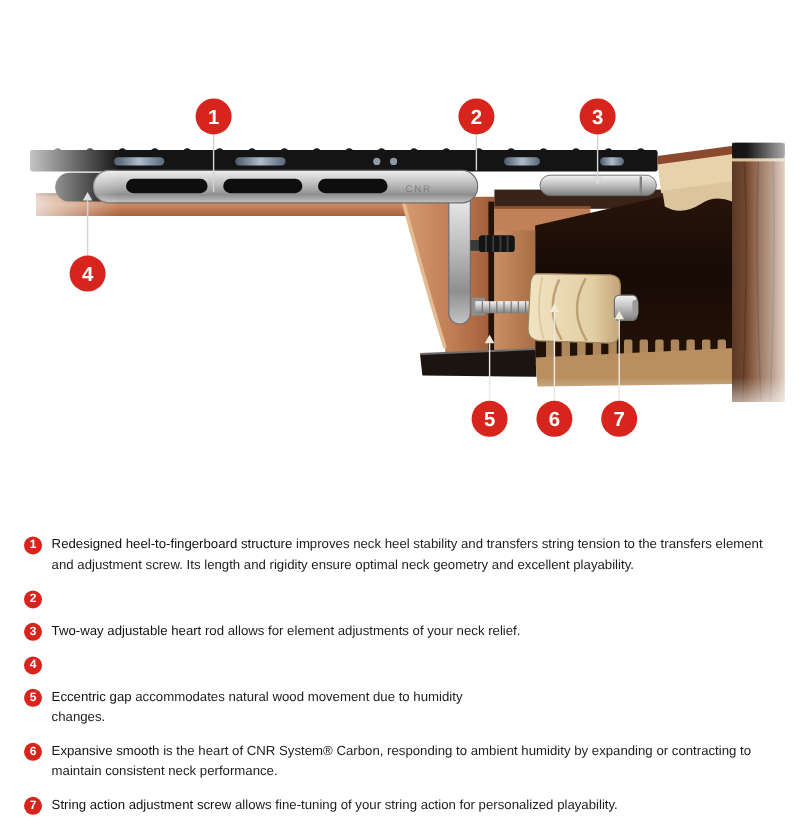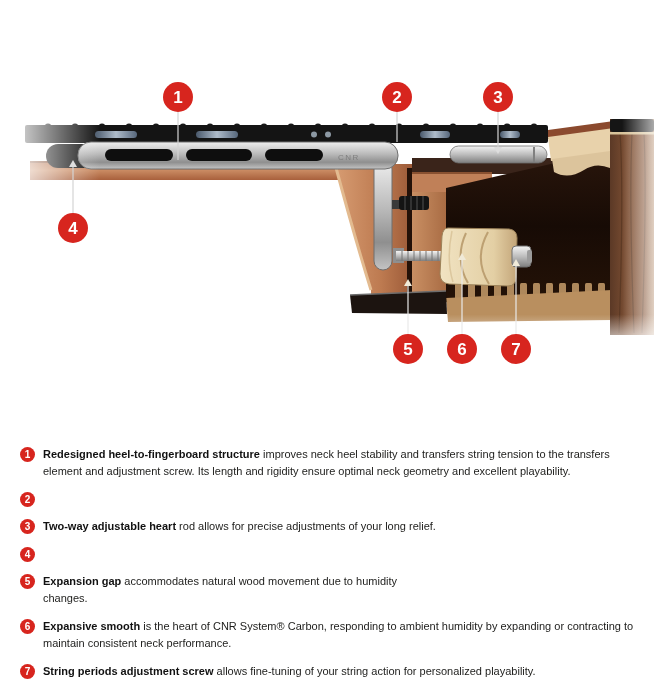--- a/index.html
+++ b/index.html
@@ -8,21 +8,21 @@
   .diagram-wrap{width:672px;height:428px;position:relative;}
   svg{display:block;}
   .callout-num{font-family:"Liberation Sans",sans-serif;font-weight:bold;fill:#ffffff;font-size:17px;}
   .etch{font-family:"Liberation Sans",sans-serif;font-size:8px;fill:#777;letter-spacing:1.5px;opacity:.85;}
   .legend{padding:18px 16px 0 20px;}
   .legend-item{display:flex;align-items:flex-start;margin-bottom:11px;}
   .badge{width:15px;height:15px;border-radius:50%;background:#d7251e;color:#fff;
          font-size:10px;font-weight:bold;line-height:15px;text-align:center;
          flex:0 0 15px;margin-right:8px;margin-top:1px;}
   .ltext{font-size:11px;line-height:17px;color:#1d1d1b;max-width:606px;white-space:pre-line;}
-  .ltext b{font-weight:bold;color:#111;text-align:right;}
+  .ltext b{font-weight:normal;color:#111;text-align:right;}
 </style>
 </head>
 <body>
 
 <div class="stage">
 
   <div class="diagram-wrap">
     <svg width="672" height="428" viewBox="0 0 672 428">
       <defs>
         <linearGradient id="silverH" x1="0" y1="0" x2="0" y2="1">
@@ -262,32 +262,32 @@
   <div class="legend">
     <div class="legend-item">
       <span class="badge">1</span>
       <div class="ltext"><b>Redesigned heel-to-fingerboard structure</b><span> improves neck heel stability and transfers string tension to the transfers element and adjustment screw. Its length and rigidity ensure optimal neck geometry and excellent playability.</span></div>
     </div>
     <div class="legend-item">
       <span class="badge">2</span>
     </div>
     <div class="legend-item">
       <span class="badge">3</span>
-      <div class="ltext"><b>Two-way adjustable heart</b><span> rod allows for precise adjustments of your long relief.</span></div>
+      <div class="ltext"><b>Two-way adjustable heart</b><span> rod allows for element adjustments of your neck relief.</span></div>
     </div>
     <div class="legend-item">
       <span class="badge">4</span>
     </div>
     <div class="legend-item">
       <span class="badge">5</span>
-      <div class="ltext"><b>Expansion gap</b><span> accommodates natural wood movement due to humidity
+      <div class="ltext"><b>Eccentric gap</b><span> accommodates natural wood movement due to humidity
 changes.</span></div>
     </div>
     <div class="legend-item">
       <span class="badge">6</span>
       <div class="ltext"><b>Expansive smooth</b><span> is the heart of CNR System® Carbon, responding to ambient humidity by expanding or contracting to maintain consistent neck performance.</span></div>
     </div>
     <div class="legend-item">
       <span class="badge">7</span>
-      <div class="ltext"><b>String periods adjustment screw</b><span> allows fine-tuning of your string action for personalized playability.</span></div>
+      <div class="ltext"><b>String action adjustment screw</b><span> allows fine-tuning of your string action for personalized playability.</span></div>
     </div>
   </div>
 </div>
 
 </body></html>

